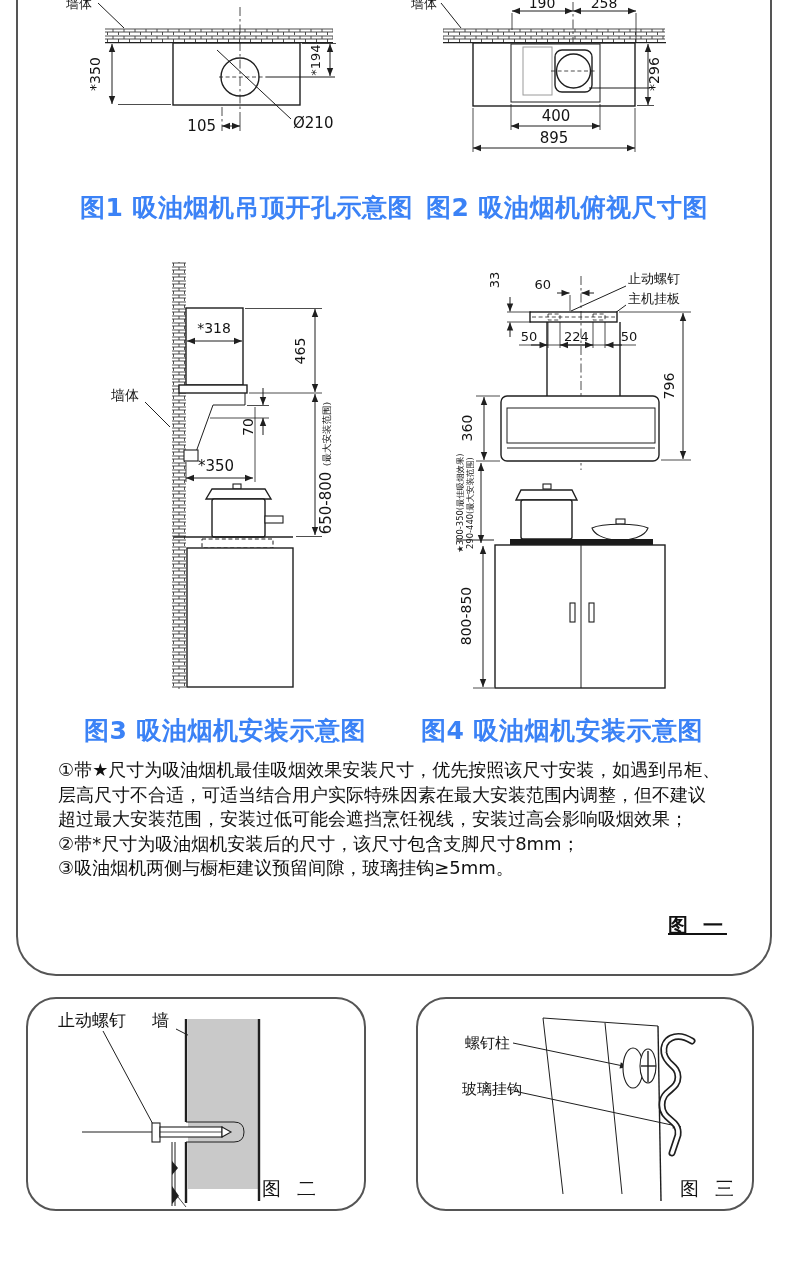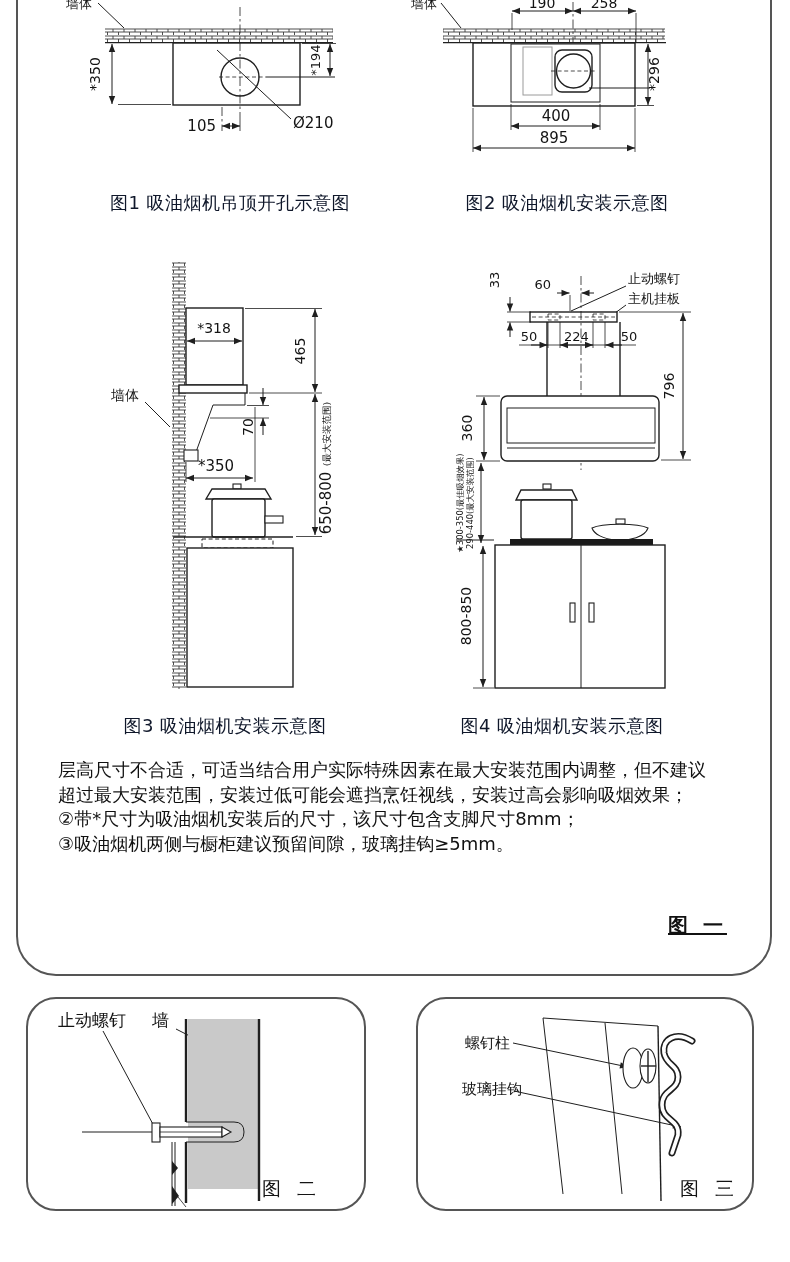--- a/index.html
+++ b/index.html
@@ -4,22 +4,22 @@
 <style>
   html,body{margin:0;padding:0;background:#fff;}
   .page{position:relative;width:790px;height:1262px;background:#fff;overflow:hidden;
         font-family:"DejaVu Sans","Liberation Sans",sans-serif;color:#141414;}
   .frame1{position:absolute;left:16px;top:-44px;width:752px;height:1016px;
           border:2px solid #555;border-radius:40px;background:transparent;}
   .panel{position:absolute;width:336px;height:210px;border:2px solid #555;border-radius:30px;background:#fff;}
   .p2{left:26px;top:997px;}
   .p3{left:416px;top:997px;width:334px;}
   .figsvg{position:absolute;}
-  .caption{position:absolute;width:300px;text-align:center;font-size:18px;font-weight:normal;
-           color:#0f172a;letter-spacing:0.5px;white-space:nowrap;}
+  .caption{position:absolute;width:300px;text-align:center;font-size:25px;font-weight:bold;
+           color:#3b82f6;letter-spacing:0.5px;white-space:nowrap;}
   .notes{position:absolute;left:58px;top:758px;width:690px;font-size:18px;line-height:24.5px;color:#111;}
   .sheetlabel{position:absolute;font-size:20px;font-weight:600;color:#111;letter-spacing:4px;white-space:nowrap;text-decoration:underline;}
   svg text{fill:#141414;font-family:"DejaVu Sans","Liberation Sans",sans-serif;}
   .t8{font-size:8.4px}.t9{font-size:9.5px}.t13{font-size:13px}.t14{font-size:14px}
   .t15{font-size:15px}.t17{font-size:17px}.t19{font-size:19px}
   .mid{text-anchor:middle}.end{text-anchor:end}
   .s{stroke:#1f1f1f;fill:none;stroke-width:1.4}
   .sf{stroke:#1f1f1f;fill:#fff;stroke-width:1.4}
   .s1{stroke:#1f1f1f;fill:none;stroke-width:1}
   .s08{stroke:#1f1f1f;fill:none;stroke-width:0.8}
@@ -114,21 +114,21 @@
       <line class="s08" x1="511" y1="104" x2="511" y2="130"></line>
       <line class="s08" x1="600" y1="104" x2="600" y2="130"></line>
       <line class="s1" x1="511" y1="126" x2="600" y2="126" marker-start="url(#a2)" marker-end="url(#a2)"></line>
       <text x="556" y="121" class="t15 mid">400</text>
       <line class="s08" x1="473" y1="108" x2="473" y2="152"></line>
       <line class="s08" x1="635" y1="108" x2="635" y2="152"></line>
       <line class="s1" x1="473" y1="148" x2="635" y2="148" marker-start="url(#a2)" marker-end="url(#a2)"></line>
       <text x="554" y="143" class="t15 mid">895</text>
     </g>
   </svg>
-  <div class="caption" style="left:417px;top:191px">图2 吸油烟机安装示意图</div>
+  <div class="caption" style="left:417px;top:191px">图2 吸油烟机俯视尺寸图</div>
 
   <svg class="figsvg" style="left:100px;top:253px" width="250" height="442" viewBox="100 253 250 442">
     <defs>
       <marker id="a3" markerWidth="9" markerHeight="8" refX="8.5" refY="4" orient="auto-start-reverse">
         <path d="M0.5,0.8 L8.5,4 L0.5,7.2 Z" fill="#1f1f1f"></path>
       </marker>
       <pattern id="hp3" width="11" height="7" patternUnits="userSpaceOnUse">
         <path d="M0 1 H11 M0 4 H11 M3 1 V4 M8.5 4 V7" stroke="#3a3a3a" stroke-width="0.9" fill="none"></path>
       </pattern>
     </defs>
@@ -254,20 +254,21 @@
       <rect class="sf1" x="570" y="603" width="5" height="19"></rect>
       <rect class="sf1" x="589" y="603" width="5" height="19"></rect>
       <line class="s08" x1="473" y1="688" x2="494" y2="688"></line>
       <line class="s1" x1="483" y1="546" x2="483" y2="687" marker-start="url(#a4)" marker-end="url(#a4)"></line>
       <text transform="rotate(-90 471 616)" x="471" y="616" class="t14 mid">800-850</text>
     </g>
   </svg>
   <div class="caption" style="left:412px;top:714px">图4 吸油烟机安装示意图</div>
 
   <div class="notes">
+    <div>①带★尺寸为吸油烟机最佳吸烟效果安装尺寸，优先按照该尺寸安装，如遇到吊柜、</div>
     <div>层高尺寸不合适，可适当结合用户实际特殊因素在最大安装范围内调整，但不建议</div>
     <div>超过最大安装范围，安装过低可能会遮挡烹饪视线，安装过高会影响吸烟效果；</div>
     <div>②带*尺寸为吸油烟机安装后的尺寸，该尺寸包含支脚尺寸8mm；</div>
     <div>③吸油烟机两侧与橱柜建议预留间隙，玻璃挂钩≥5mm。</div>
   </div>
 
   <div class="sheetlabel" style="left:668px;top:912px">图 一</div>
 
   <div class="panel p2"></div>
   <svg class="figsvg" style="left:28px;top:999px" width="336" height="210" viewBox="28 998 336 210">

